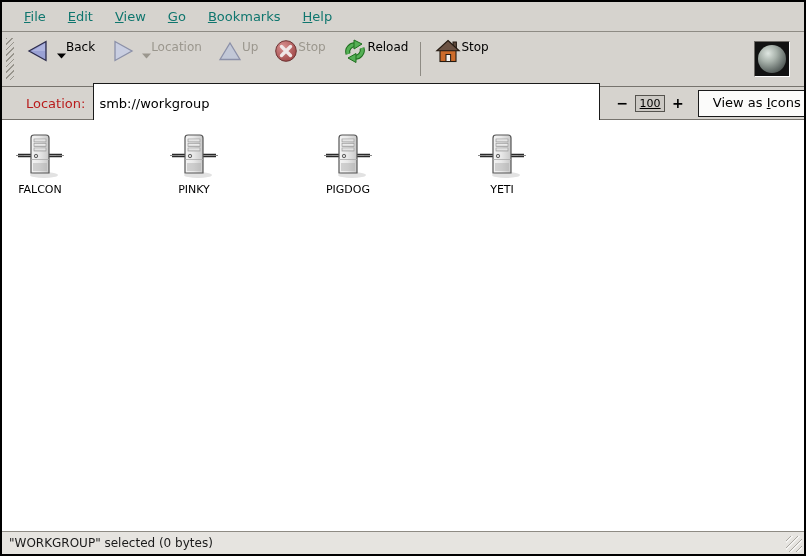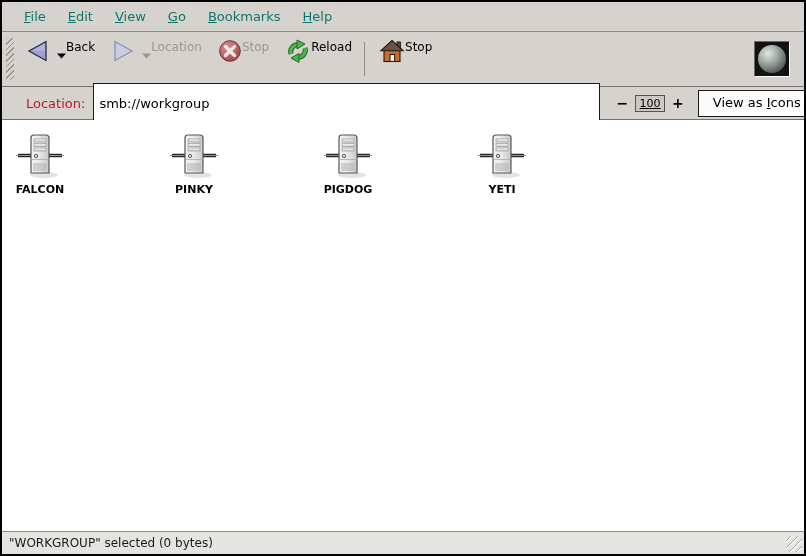--- a/index.html
+++ b/index.html
@@ -93,21 +93,20 @@
     width:20px; border-left:1px solid #8e8b84;
     display:flex; flex-direction:column; align-items:center; justify-content:center; gap:2px;
   }
 
   
   .content {
     flex:1 1 auto; background:#fff;
     display:flex; align-items:flex-start;
     padding:13px 0 0 0; gap:78px;
     overflow:hidden;
-    font-weight:bold;
   }
   .server-item { width:76px; display:flex; flex-direction:column; align-items:center; }
   .server-item .svgwrap { width:48px; height:47px; }
   .server-name { font-size:11px; color:#000; margin-top:3px; white-space:nowrap; }
 
   
   .statusbar {
     height:23px; flex:0 0 23px;
     border-top:1px solid #8e8b84;
     background:#e6e4e0;
@@ -204,20 +203,30 @@
         </span>
         <span>
           <svg width="9" height="6" viewBox="0 0 9 6">
               <polygon points="0,0.5 9,0.5 4.5,5.5" fill="#9b978e"></polygon>
             </svg>
         </span>
       </div>
       <span class="tool-label">Location</span>
     </div>
 
+    <div class="tool-btn disabled">
+      <div class="tool-iconrow">
+        <span>
+          <svg width="24" height="24" viewBox="0 0 24 24">
+            <polygon points="12,4 22,20.5 2,20.5" fill="#c2c8d7" stroke="#8b90a8" stroke-width="1.3"></polygon>
+          </svg>
+        </span>
+      </div>
+      <span class="tool-label">Up</span>
+    </div>
 
     <div class="tool-btn disabled">
       <div class="tool-iconrow">
         <span>
           <svg width="24" height="24" viewBox="0 0 24 24">
             <circle cx="12" cy="12" r="10.3" fill="url(#stopGrad)" stroke="#6e3434" stroke-width="1"></circle>
             <path d="M7.5,7.5 L16.5,16.5 M16.5,7.5 L7.5,16.5" stroke="#efe6e6" stroke-width="3.4" stroke-linecap="round"></path>
           </svg>
         </span>
       </div>

